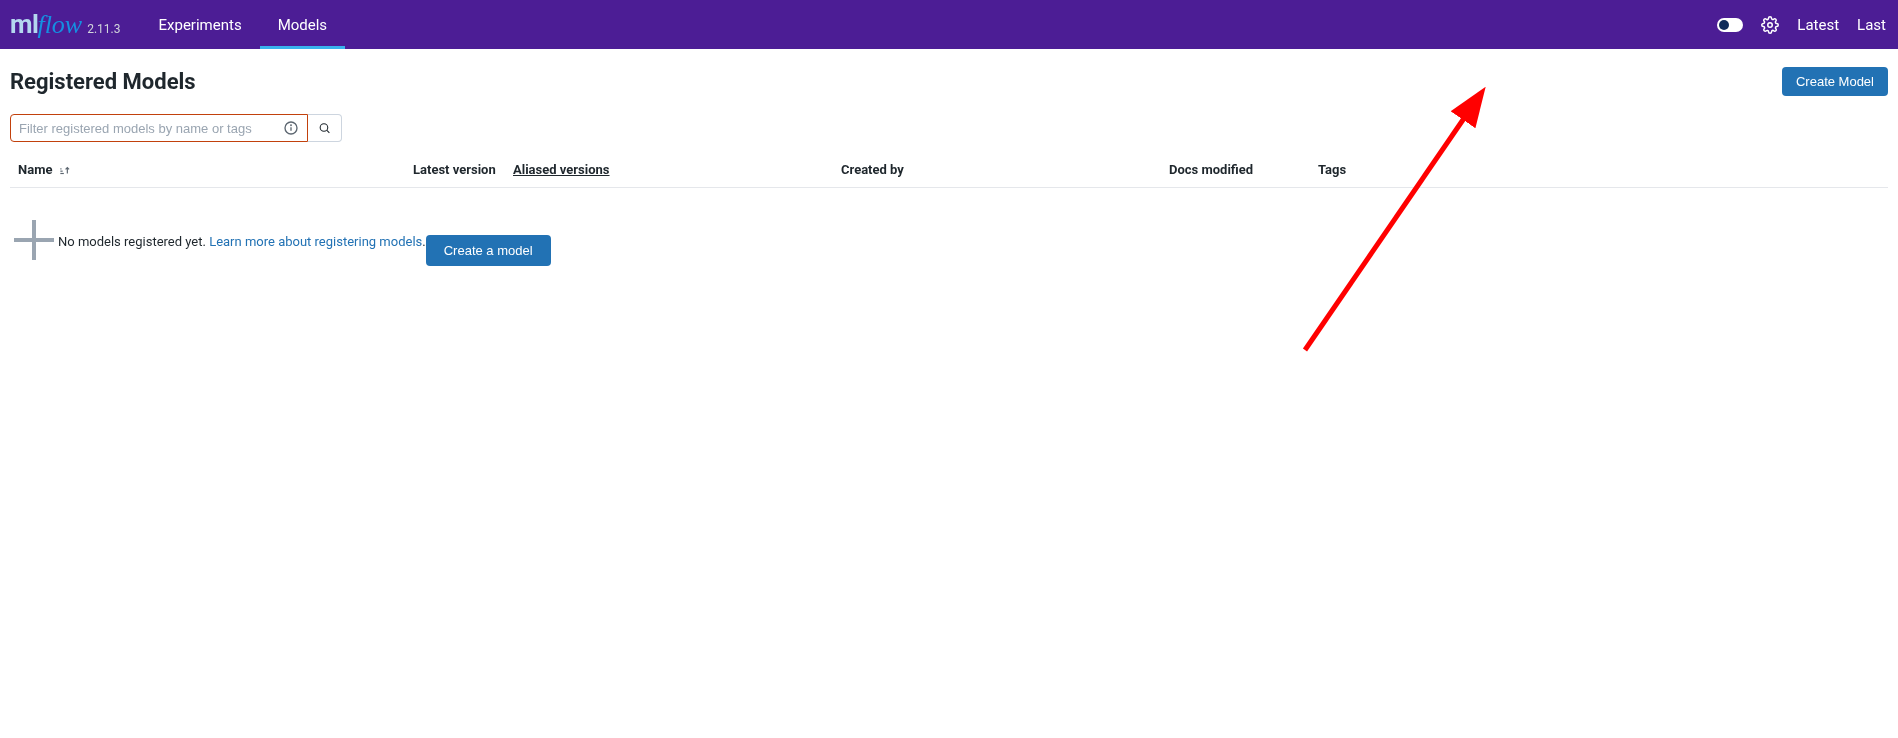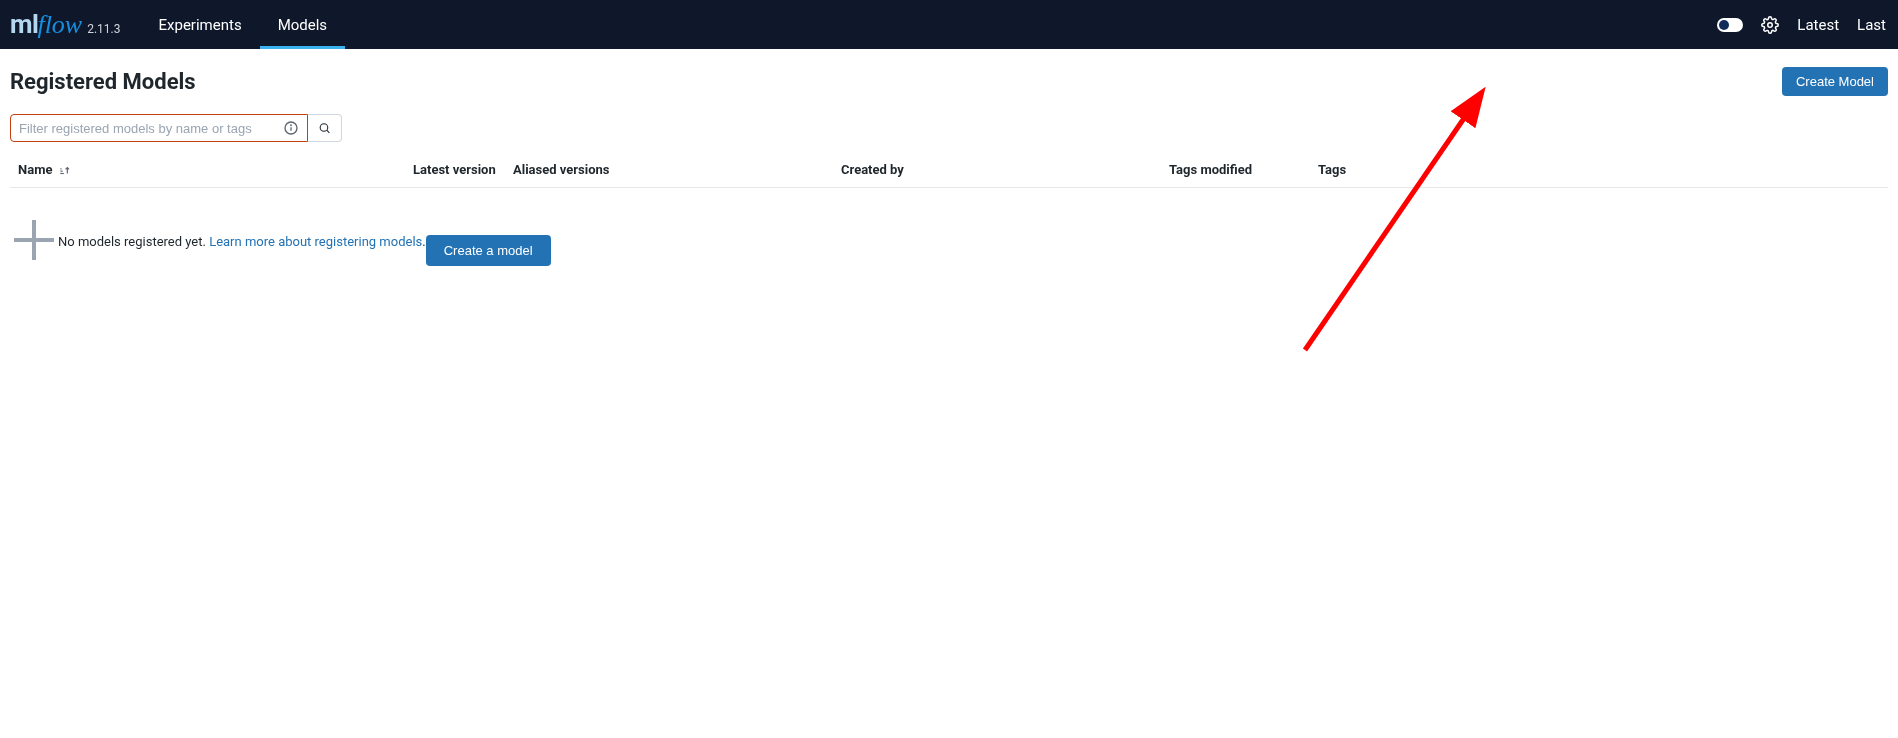--- a/index.html
+++ b/index.html
@@ -10,21 +10,21 @@
     body {
       font-family: -apple-system, BlinkMacSystemFont, "Segoe UI", Roboto, Helvetica, Arial, sans-serif;
       background: #fff;
       color: #1f272d;
       width: 1898px;
       height: 738px;
       overflow: hidden;
       position: relative;
     }
     .header {
-      background: #0f172a;
+      background: #4c1d95;
       height: 49px;
       display: flex;
       align-items: center;
       justify-content: space-between;
       padding: 0 12px 0 10px;
       color: #fff;
     }
     .header-left {
       display: flex;
       align-items: center;
@@ -182,21 +182,21 @@
     .table-header {
       display: flex;
       padding: 10px 0 10px 8px;
       border-bottom: 1px solid #e5e7eb;
       font-size: 13px;
       font-weight: 700;
       color: #1f272d;
     }
     .col-name { width: 395px; display: flex; align-items: center; gap: 6px; }
     .col-latest { width: 100px; }
-    .col-aliased { width: 328px; }
+    .col-aliased { width: 328px; text-decoration: underline; }
     .col-created { width: 328px; }
     .col-modified { width: 126px; }
     .col-tags { width: 100px; margin-left: 23px; }
     .sort-icon {
       width: 14px;
       height: 14px;
     }
     .empty-state {
       display: flex;
       flex-direction: row;
@@ -298,21 +298,21 @@
     <div class="col-latest">
       <span>Latest version</span>
     </div>
     <div class="col-aliased">
       <span>Aliased versions</span>
     </div>
     <div class="col-created">
       <span>Created by</span>
     </div>
     <div class="col-modified">
-      <span>Tags modified</span>
+      <span>Docs modified</span>
     </div>
     <div class="col-tags">
       <span>Tags</span>
     </div>
   </div>
 
   <div class="empty-state">
     <svg class="plus-svg" viewBox="0 0 48 48" stroke="#9aa5b1" stroke-width="4" fill="none">
       <line x1="24" y1="4" x2="24" y2="44"></line>
       <line x1="4" y1="24" x2="44" y2="24"></line>

